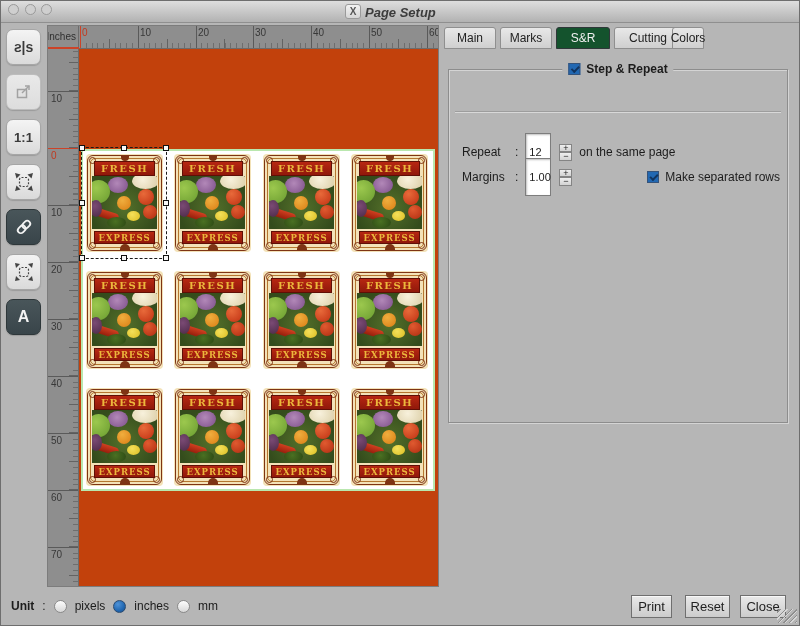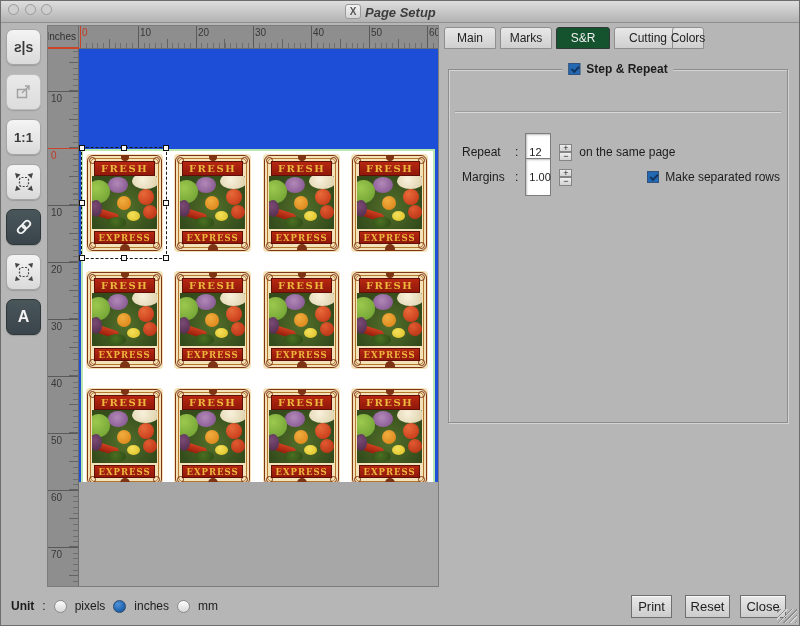--- a/index.html
+++ b/index.html
@@ -53,21 +53,21 @@
       repeating-linear-gradient(180deg,transparent 0 13px,#636363 13px 14px,transparent 14px 28.5px),
       repeating-linear-gradient(180deg,transparent 0 2px,#6e6e6e 2px 3px,transparent 3px 5.7px);
     background-size:100% 100%,9px 100%,5px 100%;
     background-position:0 0,right 0,right 0;background-repeat:no-repeat;}
   .rlabel{position:absolute;font-size:10px;color:#383838;top:1px;}
   .vruler .rlabel{left:3px;top:auto;}
   .rlabel.red{color:#c13a20;}
   .hmark{position:absolute;top:0;bottom:0;width:1px;background:#cc4328;left:1px;}
   .vmark{position:absolute;left:0;right:0;height:1px;background:#cc4328;}
 
-  .viewport{position:absolute;left:31px;top:23px;width:359px;height:433px;background:#1d4ed8;overflow:hidden;}
+  .viewport{position:absolute;left:31px;top:23px;width:359px;height:537px;background:#c2410c;overflow:hidden;}
   .page{position:absolute;left:2px;top:100px;width:354px;height:342px;background:#ffffff;
     border:2px solid #b9e7ae;}
 
   
   .veg-label{position:absolute;width:77px;height:98px;background:#f3e2b8;overflow:hidden;border-radius:4px;}
   .vl-frame{position:absolute;inset:1px;border:1.5px solid #7e3414;border-radius:6px;}
   .vl-frame::before{content:'';position:absolute;inset:2px;border:1px solid #b5772e;border-radius:5px;}
   .curl{position:absolute;width:7px;height:7px;border:1.5px solid #7e3414;border-radius:50%;}
   .curl.tl{left:1px;top:1px;} .curl.tr{right:1px;top:1px;}
   .curl.bl{left:1px;bottom:1px;} .curl.br{right:1px;bottom:1px;}

